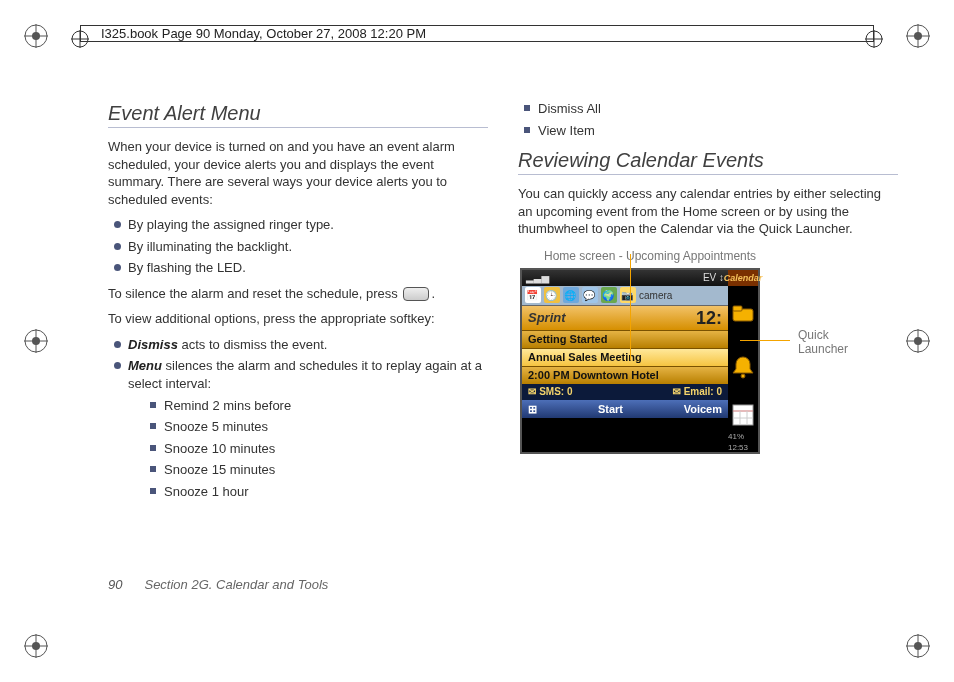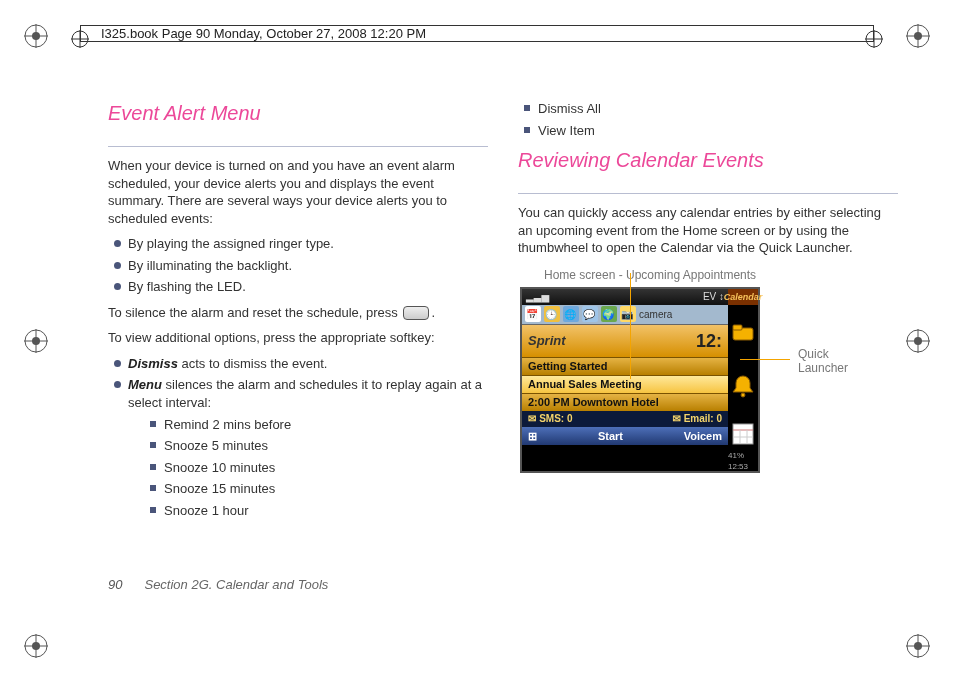--- a/index.html
+++ b/index.html
@@ -42,23 +42,23 @@
   left:108px; right:50px;
   top:100px; bottom:90px;
 }
 .columns { display:flex; gap:30px; }
 .col { width:380px; font-size:13px; color:#333; line-height:1.35;}
 h2.section {
   font-family: Arial, Helvetica, sans-serif;
   font-style:italic;
   font-weight:normal;
   font-size:20px;
-  color:#ec4899;
+  color:#404040;
   border-bottom:1px solid #b8bdd1;
-  padding-bottom:19px;
+  padding-bottom:0;
   margin-bottom:10px;
 }
 .col p { margin:0 0 8px 0; }
 ul.round {list-style:none; padding-left:6px; margin:0 0 8px 0;}
 ul.round > li {
   position:relative; padding-left:14px; margin-bottom:4px;
 }
 ul.round > li:before{
   content:""; position:absolute; left:0; top:5px;
   width:7px; height:7px; background:#4a557a; border-radius:50%;
@@ -101,21 +101,21 @@
   height:20px; background:#a3b9ce;
   display:flex; gap:3px; align-items:center; padding:0 3px;
   border-bottom:1px solid #666;
 }
 .iconrow .mini{
   width:16px; height:16px; border-radius:2px;
   display:flex; align-items:center; justify-content:center;
   font-size:10px;
 }
 .banner{
-  height:32px; background:linear-gradient(#f2c268,#d68f00);
+  height:24px; background:linear-gradient(#f2c268,#d68f00);
   display:flex; align-items:center; justify-content:space-between;
   padding:0 6px; font-weight:bold; font-style:italic; color:#333;
 }
 .banner .clock{ font-size:18px; color:#222; font-style:normal; font-weight:bold;}
 .rowlink{
   height:18px; background:linear-gradient(#e5b344,#b87f00);
   border-top:1px solid #7a5200;
   font-size:11px; font-weight:bold; color:#111;
   display:flex; align-items:center; padding-left:6px;
 }

